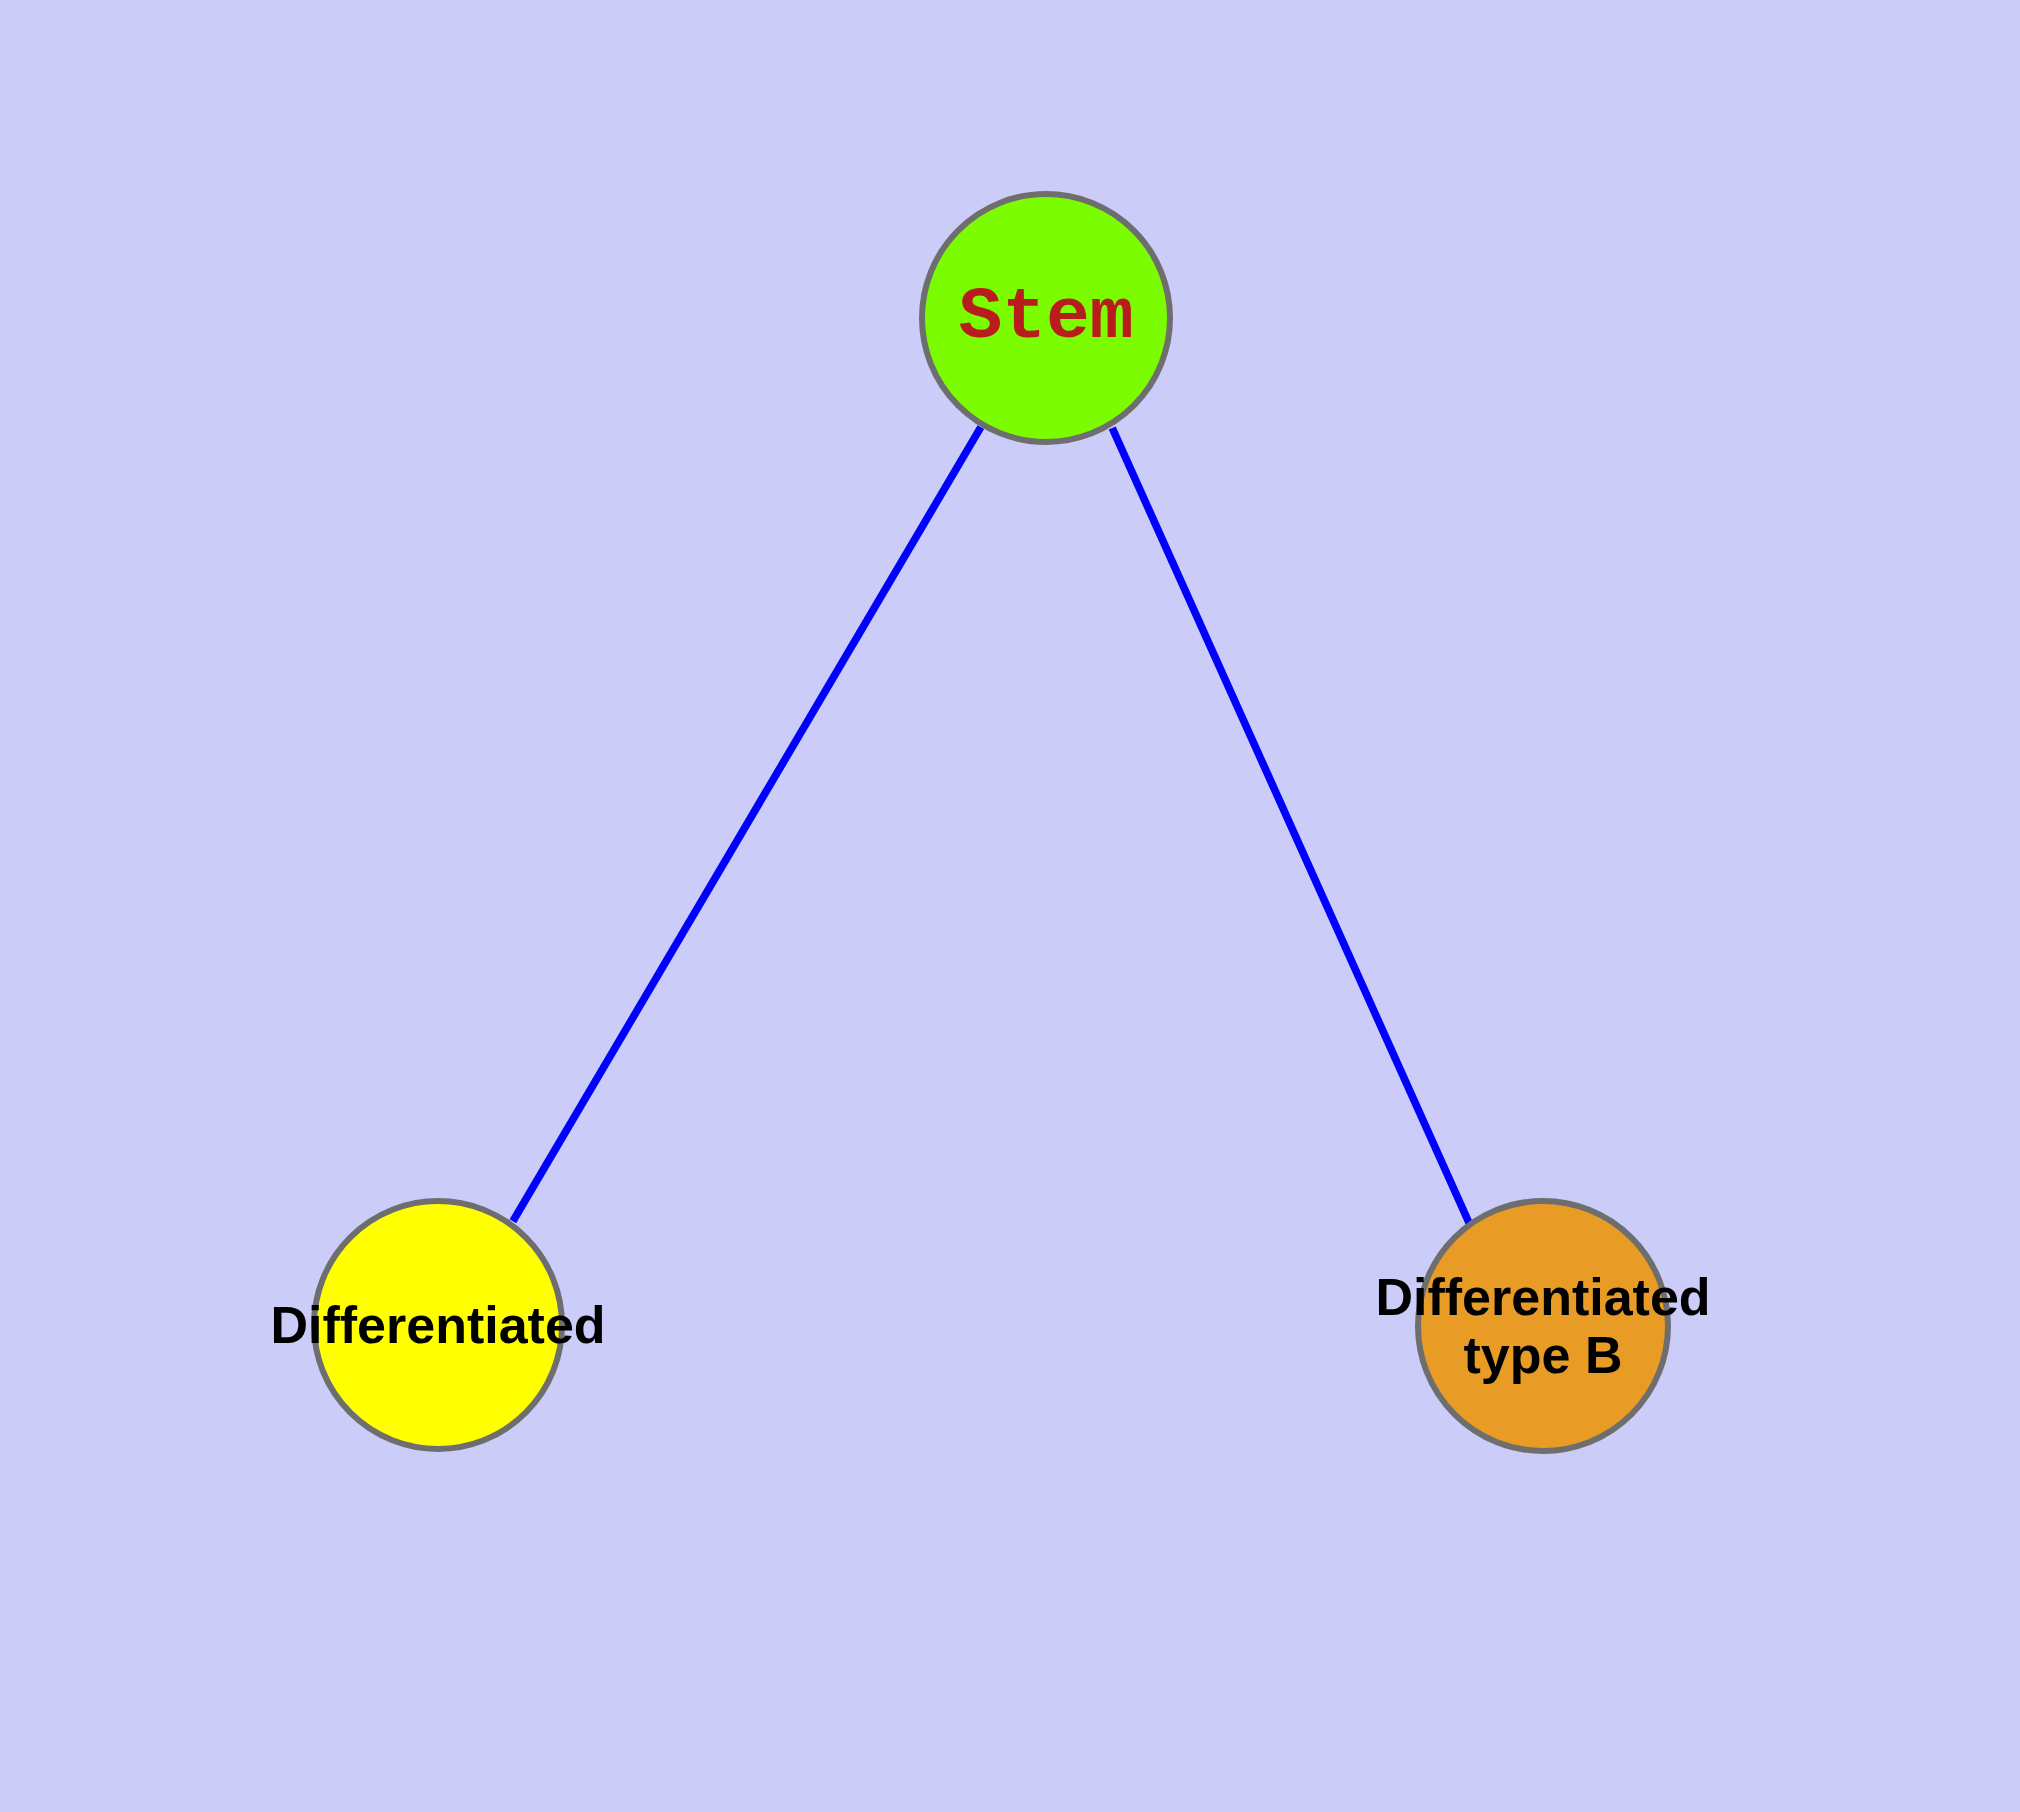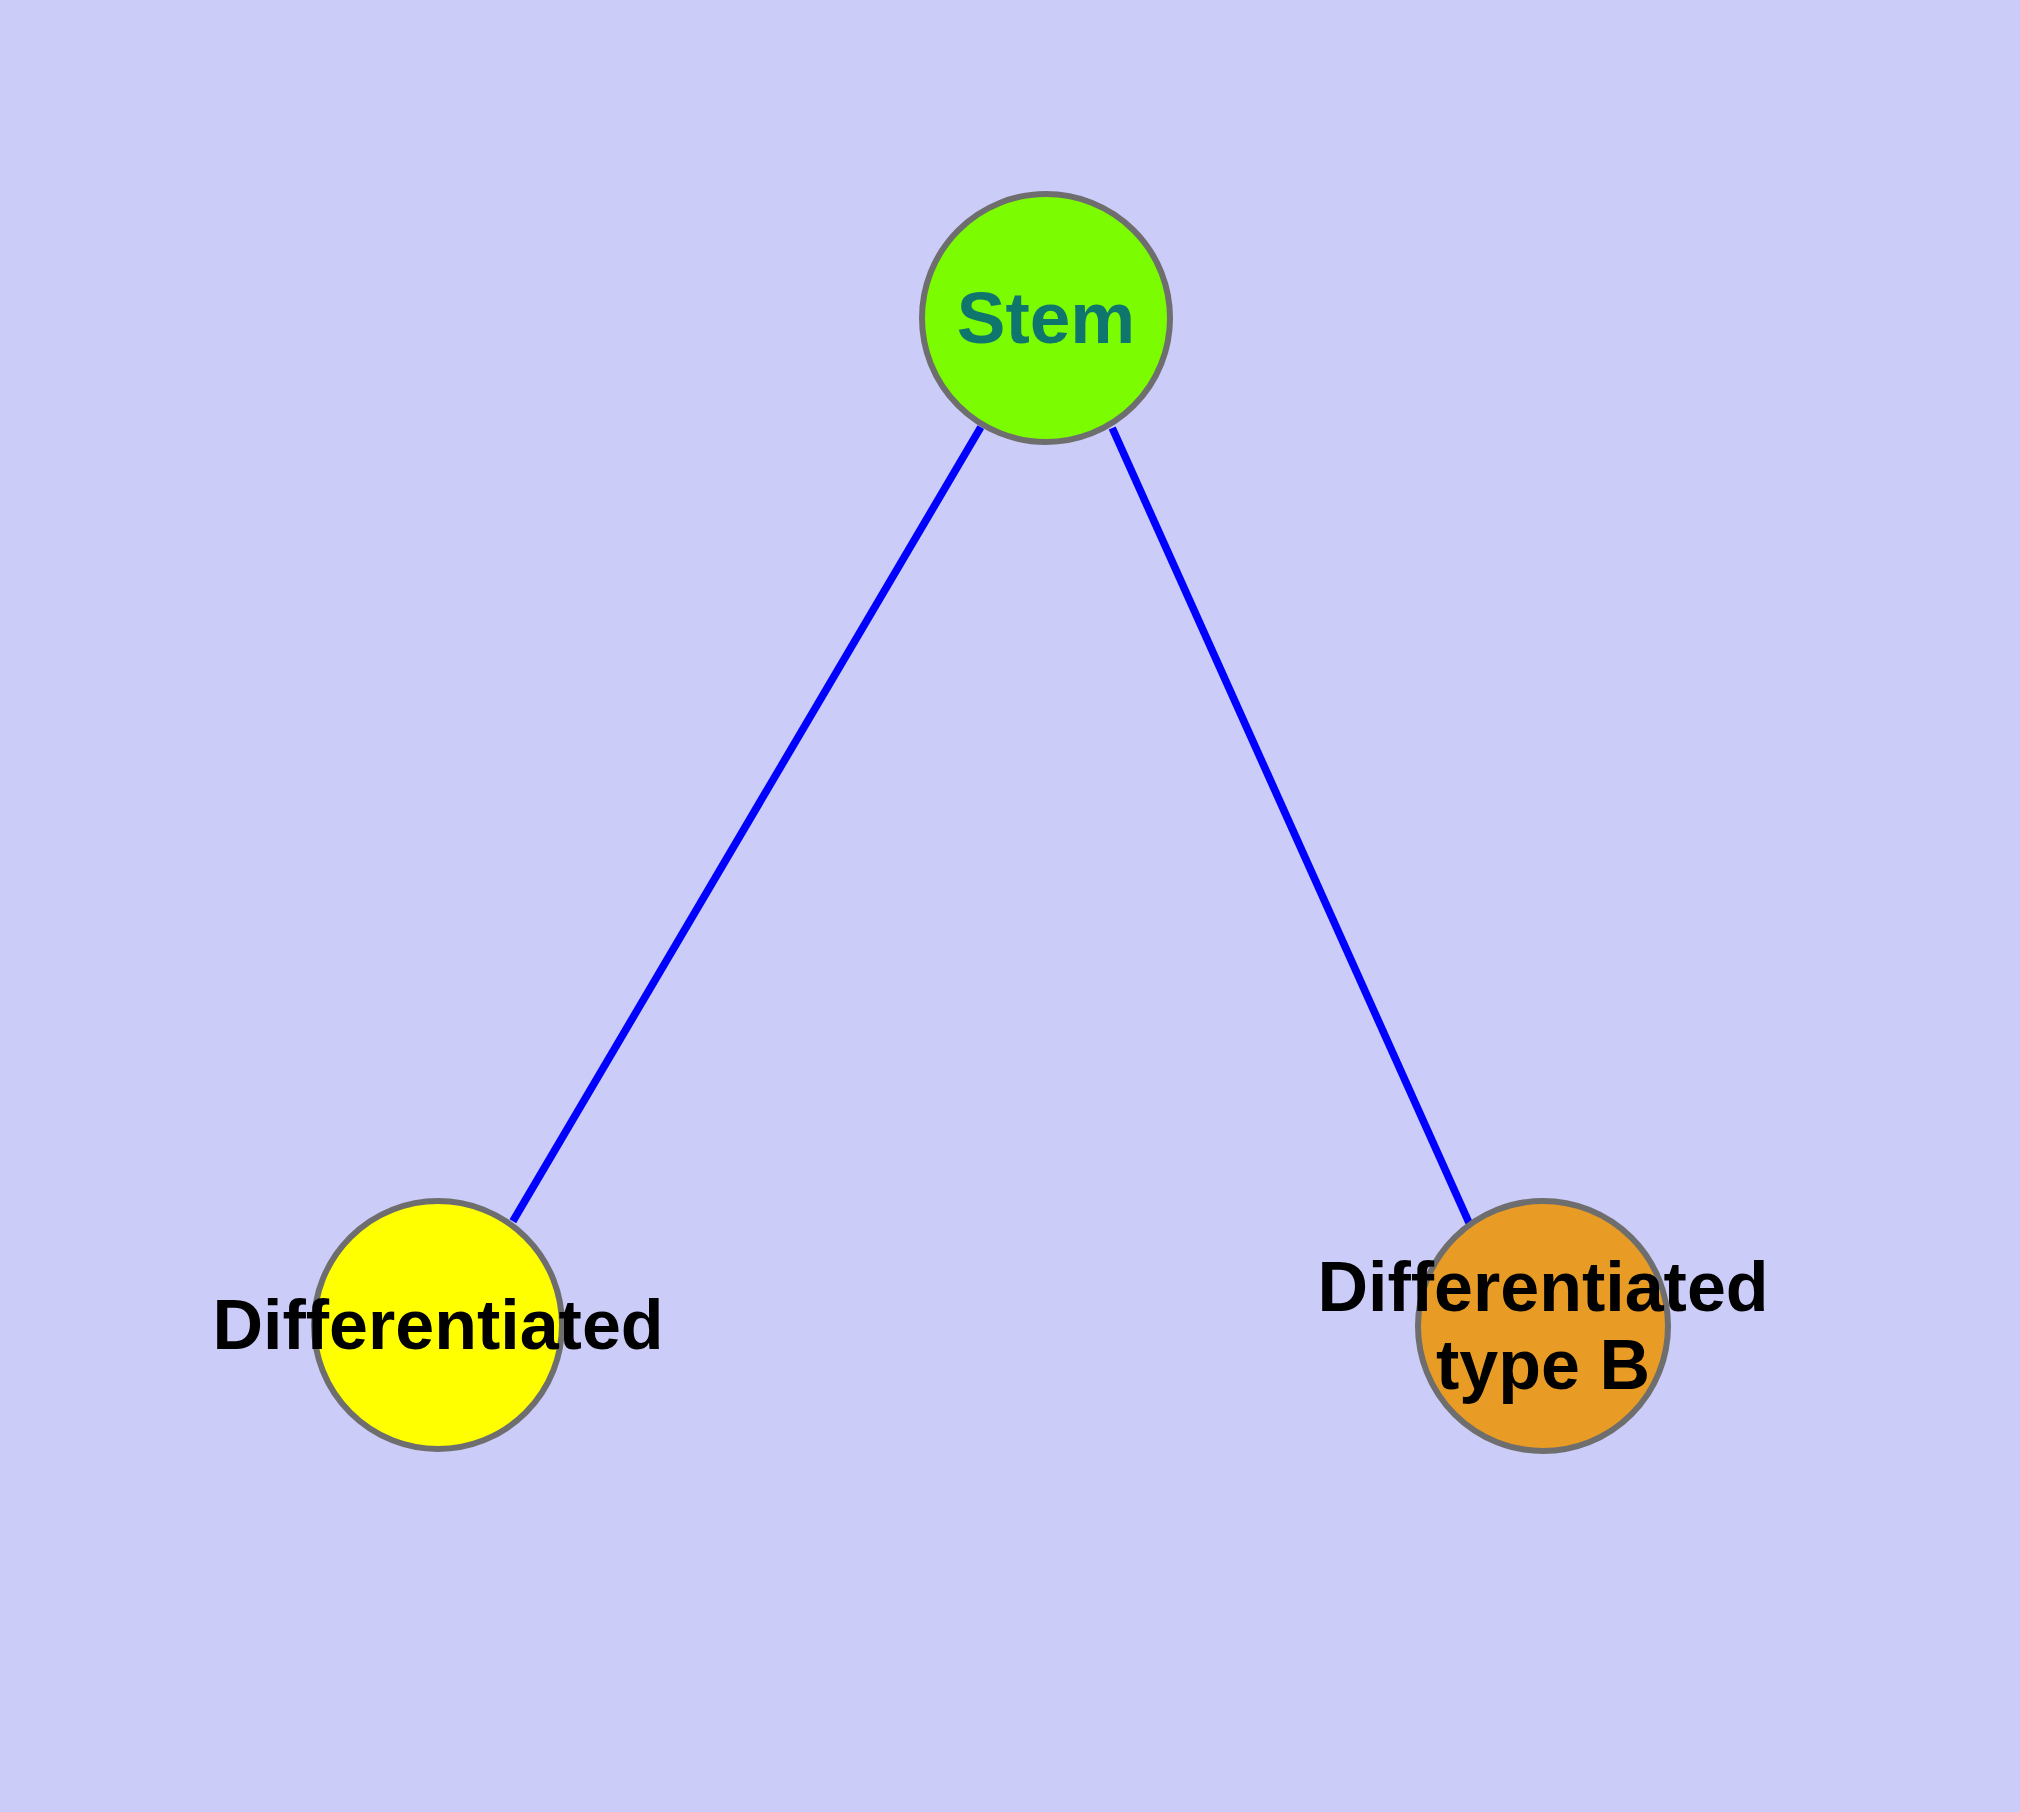--- a/index.html
+++ b/index.html
@@ -39,36 +39,36 @@
     top: 50%;
     transform: translate(-50%, -50%);
     white-space: nowrap;
     text-align: center;
     color: #000000;
     font-weight: bold;
     line-height: 1.12;
     pointer-events: none;
   }
   .label-stem   { font-size: 73px; }
-  .label-leaf   { font-size: 70px; }
+  .label-leaf   { font-size: 52px; }
 </style>
 </head>
 <body>
 
 <div id="canvas" style="width: 2021px; height: 1812px;">
 
   <div id="graph-bg" style="background: rgb(204, 204, 249);"></div>
 
   <svg id="edge-layer" viewBox="0 0 2384 2138" preserveAspectRatio="none">
     <line id="edge-0" x1="1157" y1="504" x2="605" y2="1441" stroke="#0000FF" stroke-width="9" stroke-linecap="butt"></line>
     <line id="edge-1" x1="1312" y1="505" x2="1733" y2="1443" stroke="#0000FF" stroke-width="9" stroke-linecap="butt"></line>
   </svg>
 
   <div class="node" id="node-0" style="left: 919px; top: 191px; width: 254px; height: 254px; background: rgb(124, 252, 0); border: 6px solid rgb(110, 110, 110);">
-    <div class="node-label label-stem" style="color: #0f766e;">
+    <div class="node-label label-stem" style="color: #b91c1c; font-family: Liberation Mono, monospace;">
         <div>Stem</div>
       </div>
   </div>
 
   <div class="node" id="node-1" style="left: 311px; top: 1198px; width: 254px; height: 254px; background: rgb(255, 255, 0); border: 6px solid rgb(110, 110, 110);">
     <div class="node-label label-leaf" style="color: rgb(0, 0, 0);">
         <div>Differentiated</div>
       </div>
   </div>
 

